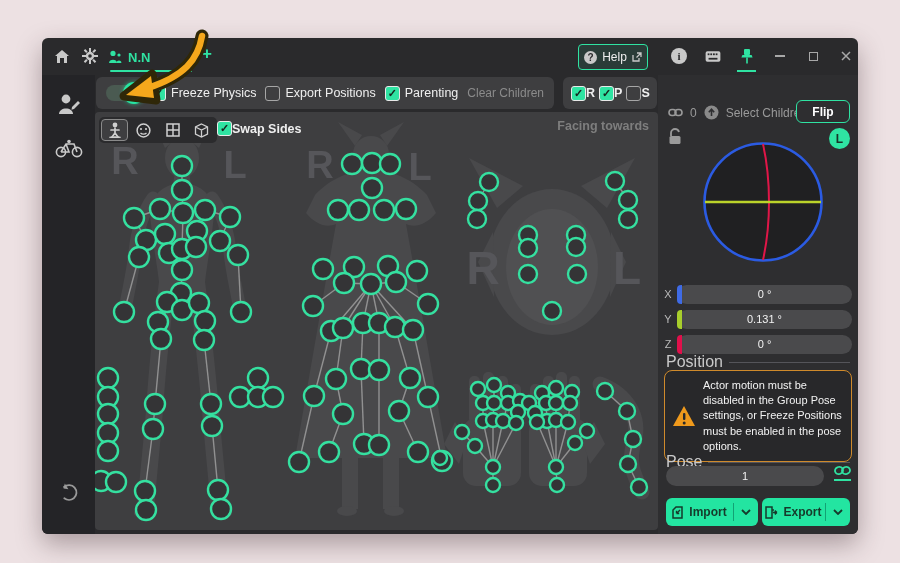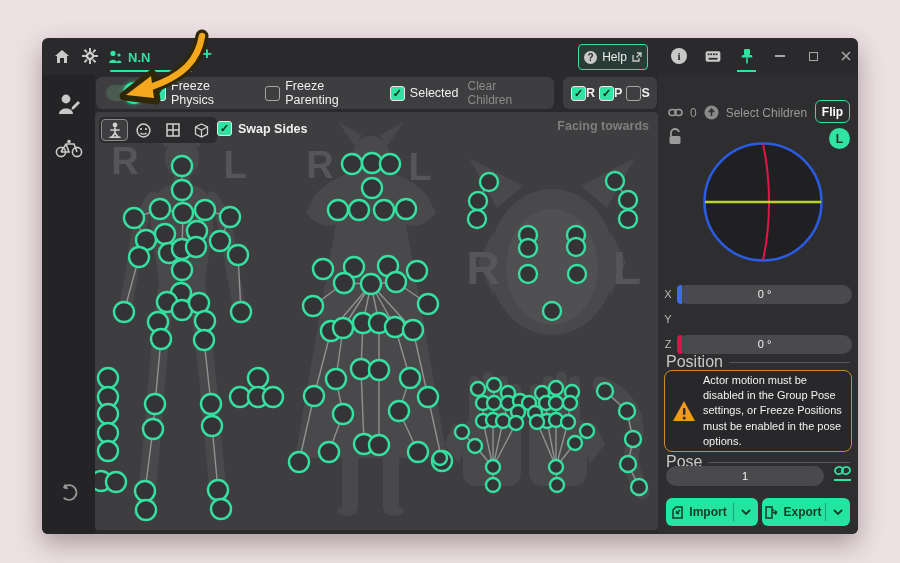--- a/index.html
+++ b/index.html
@@ -43,40 +43,40 @@
   .cb-label{color:#EFEFEF;font-size:12.5px;margin-left:-4px;}
   .muted{color:#8B8B8B;font-size:12px;}
   .toggle{width:36px;height:16px;background:#4A5A51;border-radius:8px;position:relative;flex:none;}
   .toggle .knob{position:absolute;right:-3px;top:-3px;width:22px;height:22px;border-radius:50%;background:#27E6A3;box-shadow:0 0 4px rgba(39,230,163,.6);}
   
   .canvas{position:absolute;left:53px;top:74px;width:563px;height:418px;background:#3E3E40;border-radius:4px;overflow:hidden;}
   .canvas-strip{position:absolute;left:4px;top:5px;height:26px;background:#2B2B2D;border-radius:5px;
     display:flex;align-items:center;padding:0 2px;gap:2px;z-index:5;}
   .strip-btn{width:27px;height:22px;border-radius:4px;display:flex;align-items:center;justify-content:center;color:#CFCFCF;}
   .strip-btn.sel{background:#3E3E40;border:1px solid #8A8A8A;box-sizing:border-box;}
-  .swap{position:absolute;left:122px;top:9px;display:flex;align-items:center;gap:6px;z-index:5;}
+  .swap{position:absolute;left:122px;top:9px;display:flex;align-items:center;z-index:5;}
   .facing{position:absolute;right:9px;top:7px;color:#7E7E7E;font-size:12.5px;z-index:5;font-weight:bold;}
   .canvas svg.layer{position:absolute;left:0;top:0;}
   
   .rpanel{position:absolute;left:616px;top:37px;width:200px;height:459px;background:#2E2E30;border-radius:0 0 6px 0;}
   .rp-header{position:absolute;left:10px;top:8px;color:#EDEDED;font-size:12.5px;}
   .rp-row2{position:absolute;left:10px;top:30px;display:flex;align-items:center;gap:7px;color:#9A9A9A;font-size:12px;}
-  .flip-btn{position:absolute;right:8px;top:25px;width:35px;height:23px;border:1.5px solid #2FE3A2;border-radius:6px;
+  .flip-btn{position:absolute;right:8px;top:25px;width:54px;height:23px;border:1.5px solid #2FE3A2;border-radius:6px;
     box-sizing:border-box;background:#2E2E30;color:#fff;font-weight:bold;font-size:12px;
     display:flex;align-items:center;justify-content:center;}
   .l-badge{position:absolute;right:8px;top:53px;width:21px;height:21px;border-radius:50%;background:#2FE3A2;
     color:#173328;font-weight:bold;font-size:12px;display:flex;align-items:center;justify-content:center;}
   .axis-row{position:absolute;left:6px;height:20px;display:flex;align-items:center;gap:5px;width:188px;}
   .axis-label{color:#B9B9B9;font-size:11px;width:8px;text-align:center;}
   .axis-input{position:relative;flex:1;height:19px;background:#4A4A4C;border-radius:10px;
     display:flex;align-items:center;justify-content:center;color:#F2F2F2;font-size:11px;}
   .axis-chip{position:absolute;left:0;top:0;bottom:0;width:5px;border-radius:4px 0 0 4px;}
   .sect-label{position:absolute;left:8px;color:#C9C9C9;font-size:16px;display:flex;align-items:center;gap:6px;width:184px;}
   .sect-label::after{content:"";flex:1;height:1px;background:#55555A;}
-  .warnbox{position:absolute;left:6px;top:295px;width:188px;height:82px;box-sizing:border-box;
+  .warnbox{position:absolute;left:6px;top:295px;width:188px;height:92px;box-sizing:border-box;
     border:1.5px solid #CF8A2B;border-radius:8px;background:#28282A;
     display:flex;align-items:center;gap:7px;padding:6px 7px;}
   .warntext{color:#F2F2F2;font-size:11px;line-height:1.38;}
   .scale-input{position:absolute;left:8px;top:391px;width:158px;height:20px;background:#4A4A4C;border-radius:10px;
     display:flex;align-items:center;justify-content:center;color:#F2F2F2;font-size:11px;}
   .scale-link{position:absolute;right:7px;top:389px;display:flex;flex-direction:column;align-items:center;gap:2px;}
   .scale-link .ul{width:17px;height:2px;background:#2FE3A2;}
   .io-btn{position:absolute;top:423px;width:92px;height:28px;background:#23E5A1;border-radius:6px;
     display:flex;align-items:center;color:#163A2B;font-weight:bold;font-size:12px;}
   .io-main{flex:1;display:flex;align-items:center;justify-content:center;gap:5px;}
@@ -197,23 +197,23 @@
     </div>
   </div>
 
   <div class="toolbar">
     <div class="toggle">
         <div class="knob"></div>
       </div>
     <span class="cb on"></span>
     <span class="cb-label">Freeze Physics</span>
     <span class="cb"></span>
-    <span class="cb-label">Freeze Parenting</span>
+    <span class="cb-label">Export Positions</span>
     <span class="cb on"></span>
-    <span class="cb-label">Selected</span>
+    <span class="cb-label">Parenting</span>
     <span class="muted">Clear Children</span>
   </div>
 
   <div class="rps">
     <span class="cb on"></span>
     <span class="cb-label" style="font-weight:bold">R</span>
     <span class="cb on"></span>
     <span class="cb-label" style="font-weight:bold">P</span>
     <span class="cb"></span>
     <span class="cb-label" style="font-weight:bold">S</span>
@@ -591,20 +591,24 @@
 
     <div class="axis-row" style="top:209px">
       <span class="axis-label">X</span>
       <div class="axis-input">
         <span class="axis-chip" id="chip-x" style="background: rgb(63, 107, 229);"></span>
         <span>0 °</span>
       </div>
     </div>
     <div class="axis-row" style="top:234px">
       <span class="axis-label">Y</span>
+      <div class="axis-input">
+        <span class="axis-chip" id="chip-y" style="background: rgb(168, 206, 44);"></span>
+        <span>0.131 °</span>
+      </div>
     </div>
     <div class="axis-row" style="top:259px">
       <span class="axis-label">Z</span>
       <div class="axis-input">
         <span class="axis-chip" id="chip-z" style="background: rgb(224, 16, 75);"></span>
         <span>0 °</span>
       </div>
     </div>
 
     <div class="sect-label" style="top:278px">

